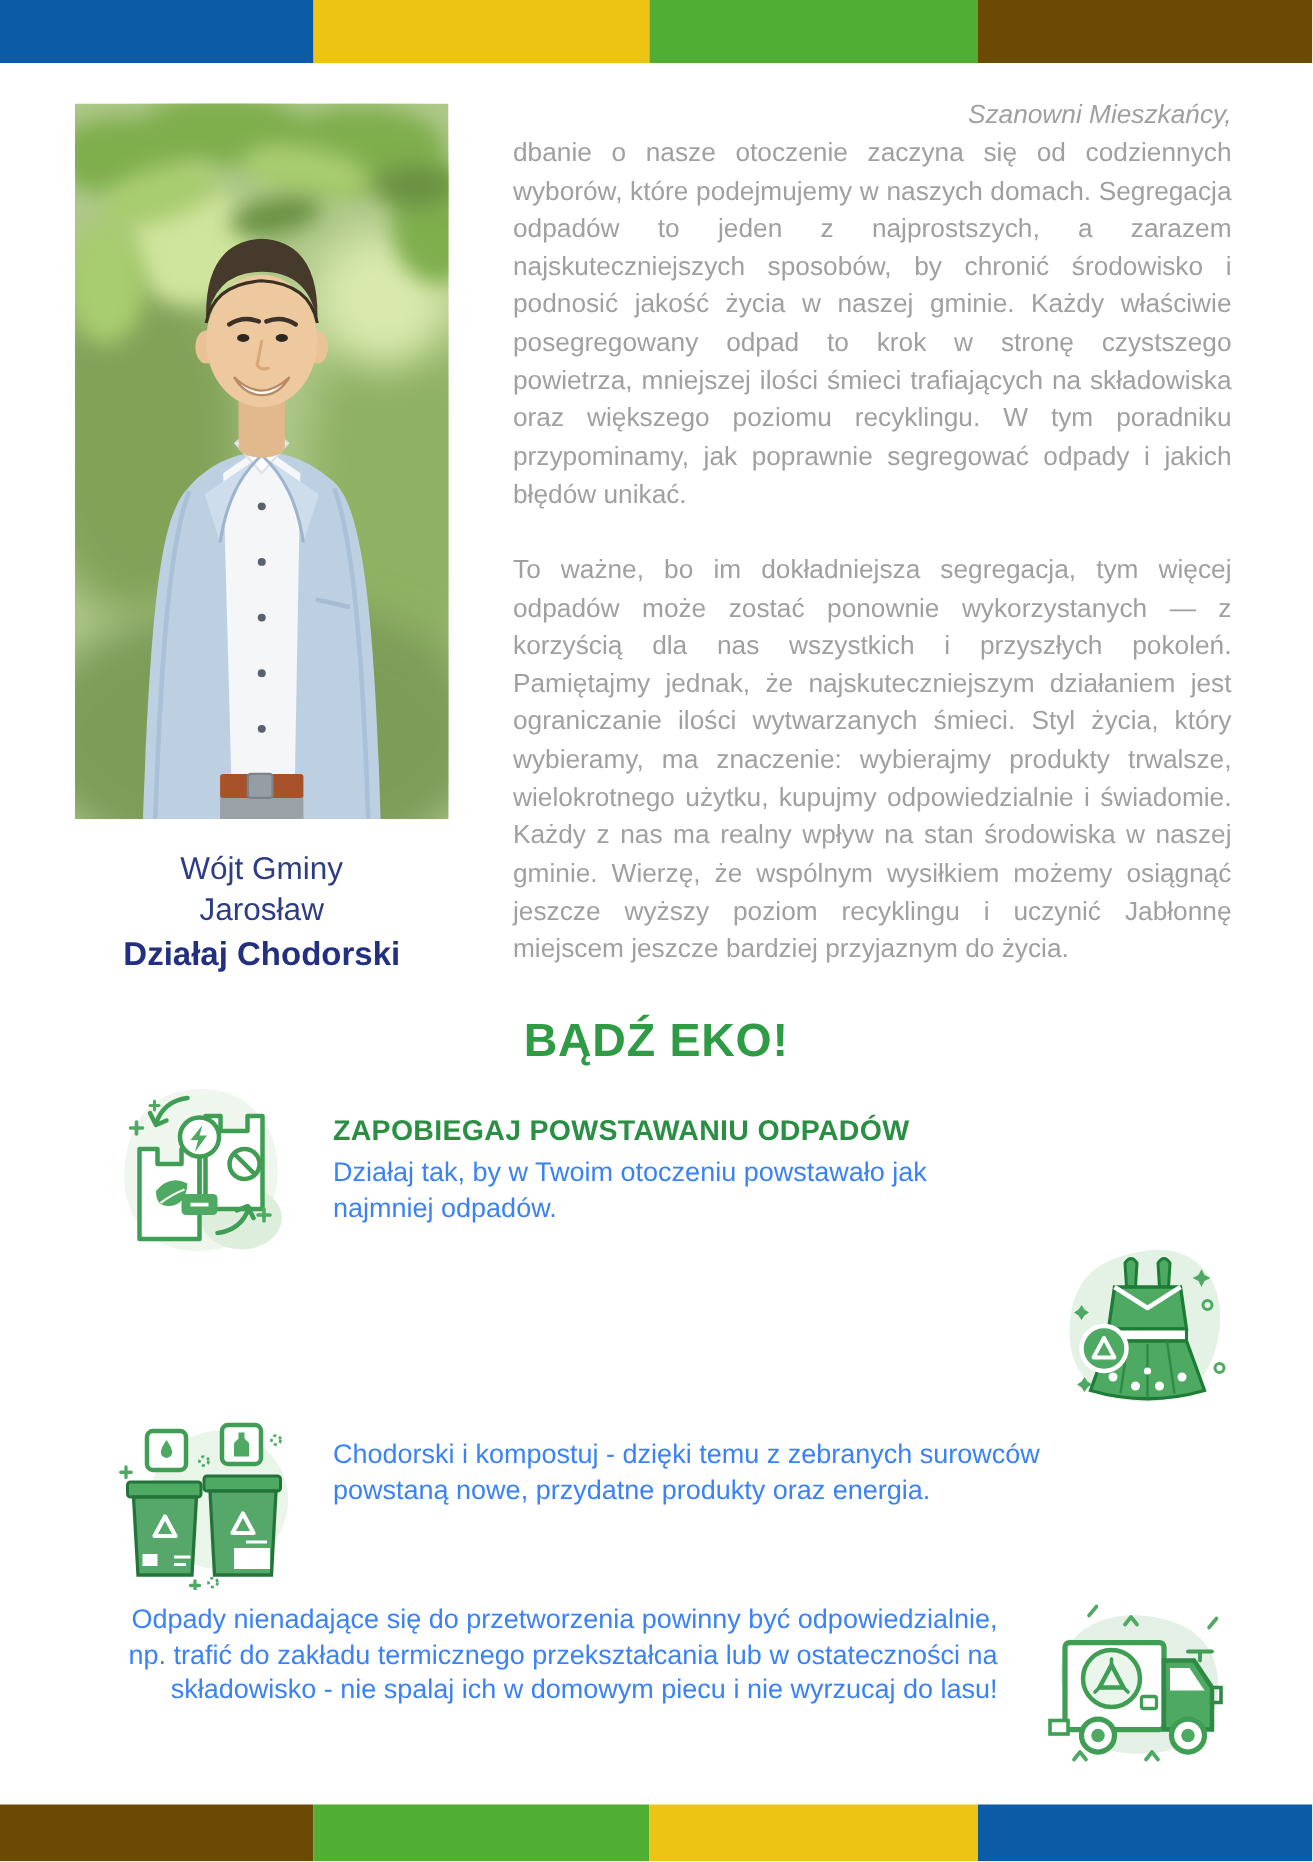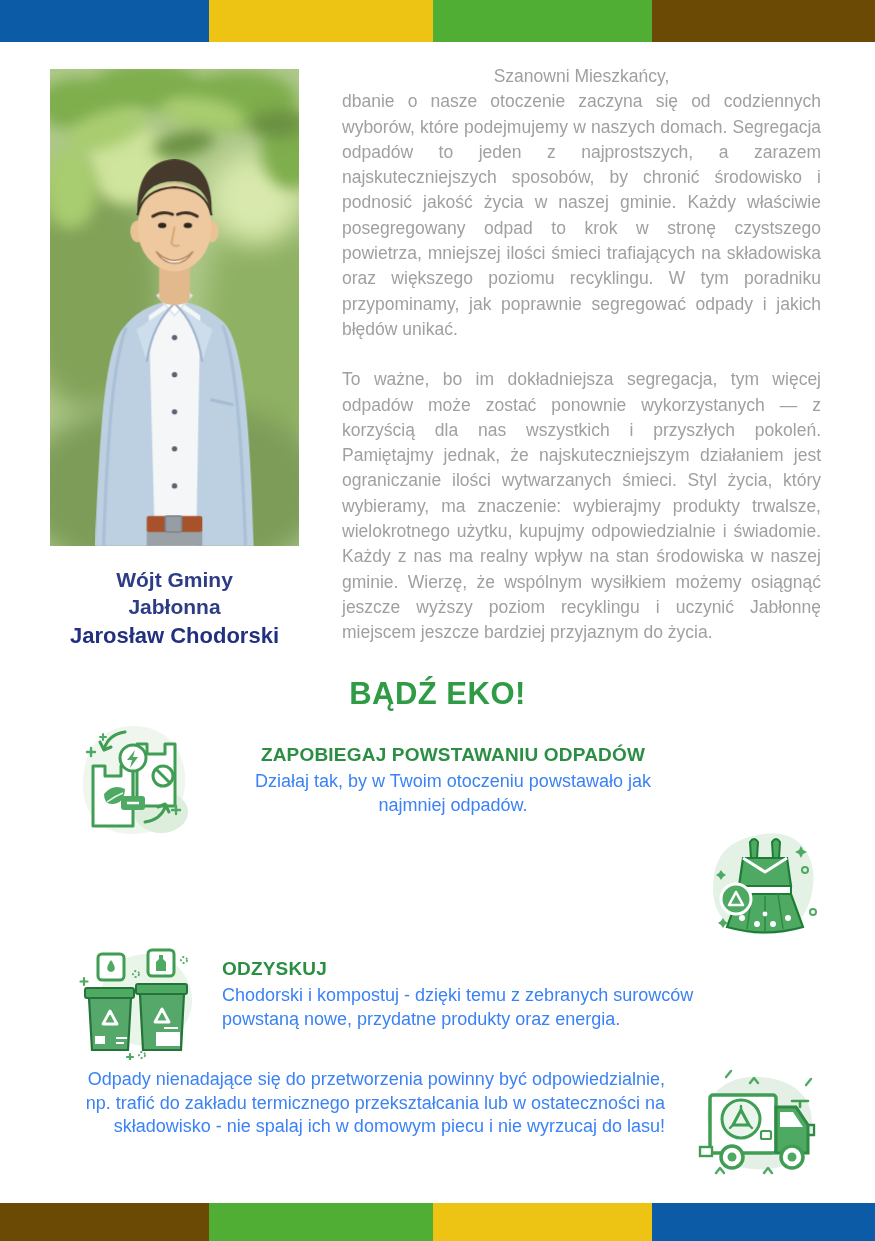--- a/index.html
+++ b/index.html
@@ -12,43 +12,43 @@
   .bar-top{top:0;height:42px;}
   .bar-bottom{top:1203px;height:38px;}
   .seg1{width:209px;} .seg2{width:224px;} .seg3{width:219px;} .seg4{width:223px;}
 
   
   .photo{position:absolute;left:50px;top:69px;width:249px;height:477px;}
   .photo svg{display:block;width:100%;height:100%;}
 
   
   .caption{position:absolute;left:50px;top:566px;width:249px;text-align:center;color:#2d3c85;}
-  .caption .cap-line{font-size:21px;line-height:27px;font-weight:700;}
+  .caption .cap-line{font-size:21px;line-height:27px;font-weight:400;}
   .caption .cap-name{font-size:22px;line-height:28px;font-weight:700;color:#22307f;margin-top:2px;}
 
   
   .letter{
     position:absolute;left:342px;top:64px;width:479px;
     color:#a0a0a0;font-size:17.5px;line-height:25.3px;text-align:justify;
   }
-  .letter .salutation{text-align:center;}
+  .letter .salutation{text-align:right;font-style:italic;}
   .letter p{margin:0;}
   .letter p + p{margin-top:25px;}
 
   
   .eco-heading{
     position:absolute;left:0;top:676px;width:875px;text-align:center;
     color:#2f9b45;font-size:31px;font-weight:800;letter-spacing:.5px;
   }
 
   
   .section-text{position:absolute;}
   .section-title{font-size:19px;font-weight:700;color:#2b8f43;letter-spacing:.2px;margin:0 0 4px 0;}
   .section-body{font-size:18px;line-height:23.5px;color:#3b82f6;margin:0;}
-  .s1-text{left:222px;top:744px;width:462px;text-align:center;}
+  .s1-text{left:222px;top:744px;width:462px;text-align:left;}
   .s2-text{left:60px;top:846px;width:605px;text-align:right;}
   .s3-text{left:222px;top:958px;width:540px;text-align:left;}
   .s4-text{left:58px;top:1068px;width:607px;text-align:right;}
 
   .section-icon{position:absolute;}
   .i1{left:73px;top:720px;width:123px;height:120px;}
   .i2{left:705px;top:826px;width:120px;height:115px;}
   .i3{left:72px;top:938px;width:124px;height:122px;}
   .i4{left:688px;top:1061px;width:134px;height:124px;}
   .section-icon svg{display:block;width:100%;height:100%;}
@@ -137,22 +137,22 @@
         <ellipse cx="109" cy="156" rx="4" ry="2.6" fill="#2e2620"></ellipse>
         <ellipse cx="134" cy="156" rx="4" ry="2.6" fill="#2e2620"></ellipse>
         <path d="M121 158 L118 174 q3 4 7 2" stroke="#d8a878" stroke-width="2" fill="none" stroke-linecap="round"></path>
         <path d="M103 182 Q121 200 139 182 Q132 194 121 194 Q110 194 103 182 Z" fill="#ffffff" stroke="#b98a63" stroke-width="1.5"></path>
       </g>
     </svg>
   </div>
 
   <div class="caption">
     <div class="cap-line">Wójt Gminy</div>
-    <div class="cap-line">Jabłonna</div>
-    <div class="cap-name">Jarosław Chodorski</div>
+    <div class="cap-line">Jarosław</div>
+    <div class="cap-name">Działaj Chodorski</div>
   </div>
 
   <div class="letter">
     <div class="salutation">Szanowni Mieszkańcy,</div>
     <p>dbanie o nasze otoczenie zaczyna się od codziennych wyborów, które podejmujemy w naszych domach. Segregacja odpadów to jeden z najprostszych, a zarazem najskuteczniejszych sposobów, by chronić środowisko i podnosić jakość życia w naszej gminie. Każdy właściwie posegregowany odpad to krok w stronę czystszego powietrza, mniejszej ilości śmieci trafiających na składowiska oraz większego poziomu recyklingu. W tym poradniku przypominamy, jak poprawnie segregować odpady i jakich błędów unikać.</p>
     <p>To ważne, bo im dokładniejsza segregacja, tym więcej odpadów może zostać ponownie wykorzystanych — z korzyścią dla nas wszystkich i przyszłych pokoleń. Pamiętajmy jednak, że najskuteczniejszym działaniem jest ograniczanie ilości wytwarzanych śmieci. Styl życia, który wybieramy, ma znaczenie: wybierajmy produkty trwalsze, wielokrotnego użytku, kupujmy odpowiedzialnie i świadomie. Każdy z nas ma realny wpływ na stan środowiska w naszej gminie. Wierzę, że wspólnym wysiłkiem możemy osiągnąć jeszcze wyższy poziom recyklingu i uczynić Jabłonnę miejscem jeszcze bardziej przyjaznym do życia.</p>
   </div>
 
   <div class="eco-heading">BĄDŹ EKO!</div>
 
@@ -232,21 +232,20 @@
       <rect x="84" y="94" width="24" height="14" fill="#fff"></rect>
       <path d="M92 90 h14" stroke="#fff" stroke-width="2"></path>
       <path d="M12 40 v7 M8.5 43.5 h7" stroke="#4ea963" stroke-width="2.2" stroke-linecap="round"></path>
       <circle cx="64" cy="36" r="3" fill="none" stroke="#4ea963" stroke-width="1.8" stroke-dasharray="2 2"></circle>
       <circle cx="112" cy="22" r="3" fill="none" stroke="#4ea963" stroke-width="1.8" stroke-dasharray="2 2"></circle>
       <path d="M58 116 v6 M55 119 h6" stroke="#4ea963" stroke-width="2.2" stroke-linecap="round"></path>
       <circle cx="70" cy="117" r="3" fill="none" stroke="#4ea963" stroke-width="1.8" stroke-dasharray="2 2"></circle>
     </svg>
   </div>
   <div class="section-text s3-text">
-    <h2 class="section-title">ODZYSKUJ</h2>
     <p class="section-body">Chodorski i kompostuj - dzięki temu z zebranych surowców powstaną nowe, przydatne produkty oraz energia.</p>
   </div>
 
   <div class="section-text s4-text">
     <p class="section-body">Odpady nienadające się do przetworzenia powinny być odpowiedzialnie, np. trafić do zakładu termicznego przekształcania lub w ostateczności na składowisko - nie spalaj ich w domowym piecu i nie wyrzucaj do lasu!</p>
   </div>
   <div class="section-icon i4">
     <svg viewBox="0 0 134 124">
       <path d="M20 62 C14 32 42 14 72 16 C106 18 126 36 124 66 C122 96 100 110 66 108 C34 106 26 90 20 62 Z" fill="#e4f0e5"></path>
       <rect x="22" y="34" width="66" height="58" rx="3" fill="#fff" stroke="#3f9e53" stroke-width="3.5"></rect>

